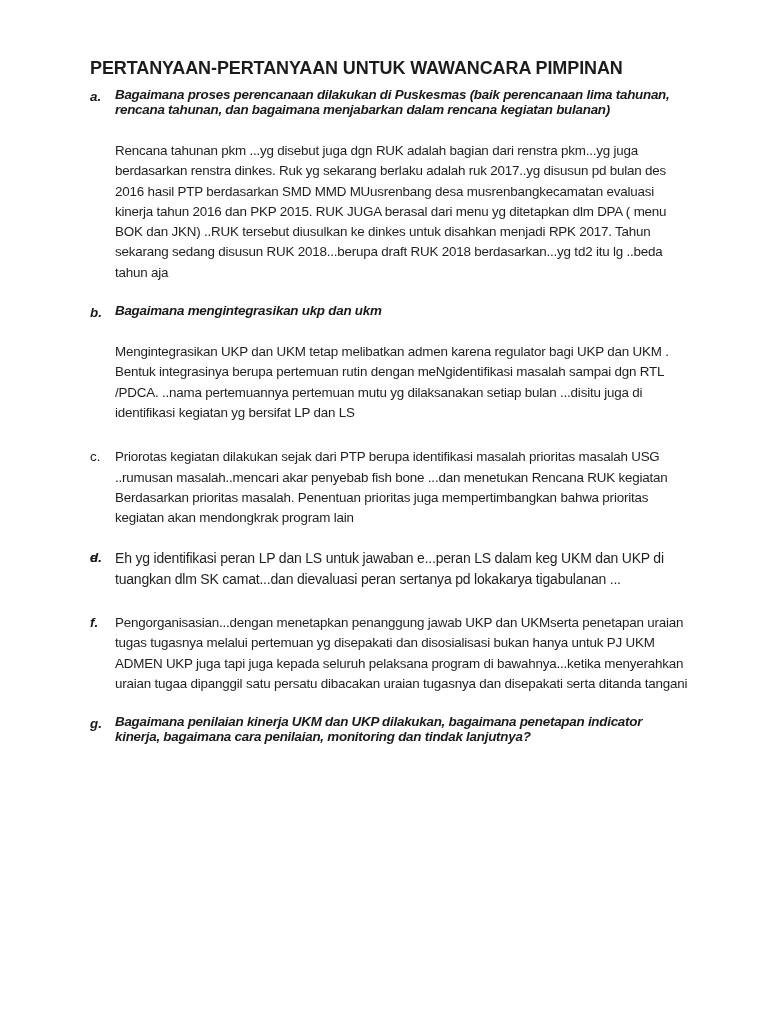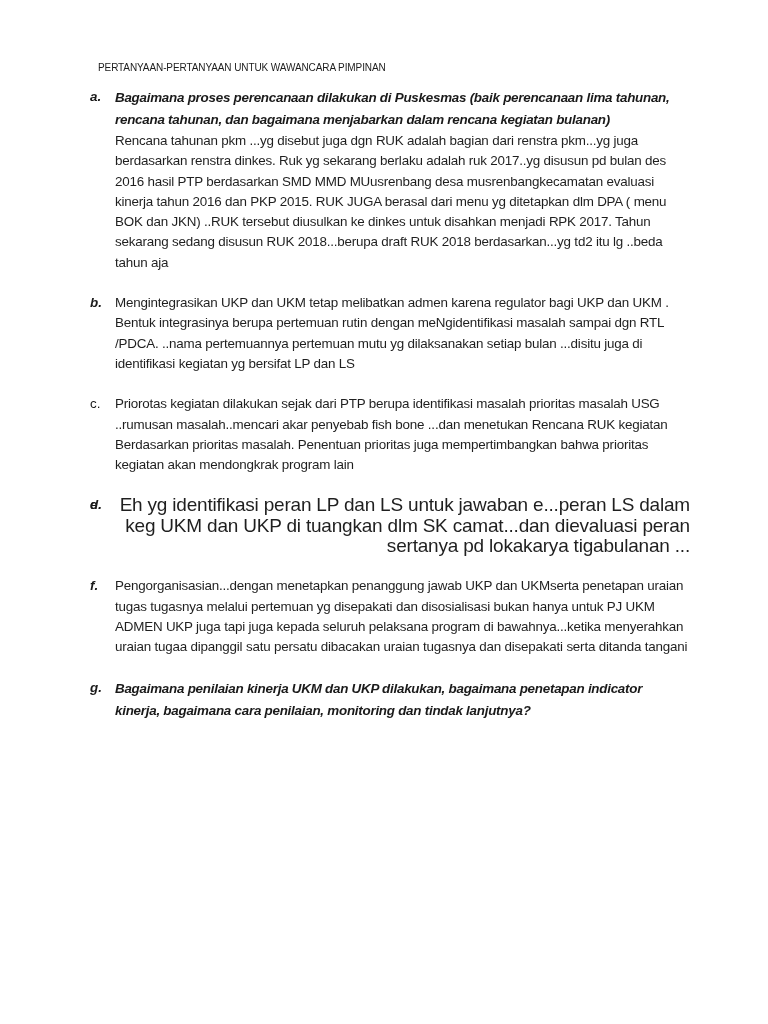--- a/index.html
+++ b/index.html
@@ -15,25 +15,25 @@
       font-family: "Liberation Sans", sans-serif;
       color: #1a1a1a;
     }
     .page {
       position: absolute;
       left: 90px;
       top: 58px;
       width: 600px;
     }
     .doc-title {
-      font-size: 10px;
-      font-weight: normal;
+      font-size: 18px;
+      font-weight: bold;
       letter-spacing: -0.1px;
       line-height: 20px;
-      margin: 0 0 9px 8px;
+      margin: 0 0 9px 0;
       color: #1c1c1c;
     }
     .qa-item {
       position: relative;
       padding-left: 25px;
       margin-bottom: 20px;
     }
     .qa-marker {
       position: absolute;
       left: 0;
@@ -46,52 +46,53 @@
       font-weight: bold;
     }
     .qa-marker.plain {
       font-style: normal;
       font-weight: normal;
     }
     .question {
       font-size: 13.4px;
       font-style: italic;
       font-weight: bold;
-      line-height: 22px;
+      line-height: 15px;
       letter-spacing: -0.25px;
       color: #1a1a1a;
     }
     .answer {
       font-size: 13.4px;
       line-height: 20.3px;
       letter-spacing: -0.2px;
       color: #1f1f1f;
+      margin-top: 24px;
     }
     .plain-text {
-      font-size: 19px;
+      font-size: 14px;
       line-height: 20.3px;
       letter-spacing: -0.2px;
       color: #1f1f1f;
-      text-align: right;
     }
   </style>
 </head>
 <body>
 
 <div class="page">
   <div class="doc-title">PERTANYAAN-PERTANYAAN UNTUK WAWANCARA PIMPINAN</div>
 
   <div class="qa-item">
     <span class="qa-marker italic">a.</span>
     <div class="question">Bagaimana proses perencanaan dilakukan di Puskesmas (baik perencanaan lima tahunan, rencana tahunan, dan bagaimana menjabarkan dalam rencana kegiatan bulanan)</div>
     <div class="answer">Rencana tahunan pkm ...yg disebut juga dgn RUK adalah bagian dari renstra pkm...yg juga berdasarkan renstra dinkes. Ruk yg sekarang berlaku adalah ruk 2017..yg disusun pd bulan des 2016 hasil PTP berdasarkan SMD MMD MUusrenbang desa musrenbangkecamatan evaluasi kinerja tahun 2016 dan PKP 2015. RUK JUGA berasal dari menu yg ditetapkan dlm DPA ( menu BOK dan JKN) ..RUK tersebut diusulkan ke dinkes untuk disahkan menjadi RPK 2017. Tahun sekarang sedang disusun RUK 2018...berupa draft RUK 2018 berdasarkan...yg td2 itu lg ..beda tahun aja</div>
   </div>
 
   <div class="qa-item">
     <span class="qa-marker italic">b.</span>
+    <div class="question">Bagaimana mengintegrasikan ukp dan ukm</div>
     <div class="answer">Mengintegrasikan UKP dan UKM tetap melibatkan admen karena regulator bagi UKP dan UKM . Bentuk integrasinya berupa pertemuan rutin dengan meNgidentifikasi masalah sampai dgn RTL /PDCA. ..nama pertemuannya pertemuan mutu yg dilaksanakan setiap bulan ...disitu juga di identifikasi kegiatan yg bersifat LP dan LS</div>
   </div>
 
   <div class="qa-item">
     <span class="qa-marker plain">c.</span>
     <div class="answer">Priorotas kegiatan dilakukan sejak dari PTP berupa identifikasi masalah prioritas masalah USG ..rumusan masalah..mencari akar penyebab fish bone ...dan menetukan Rencana RUK kegiatan Berdasarkan prioritas masalah. Penentuan prioritas juga mempertimbangkan bahwa prioritas kegiatan akan mendongkrak program lain</div>
   </div>
 
   <div class="qa-item">
     <span class="qa-marker italic">d.</span>

